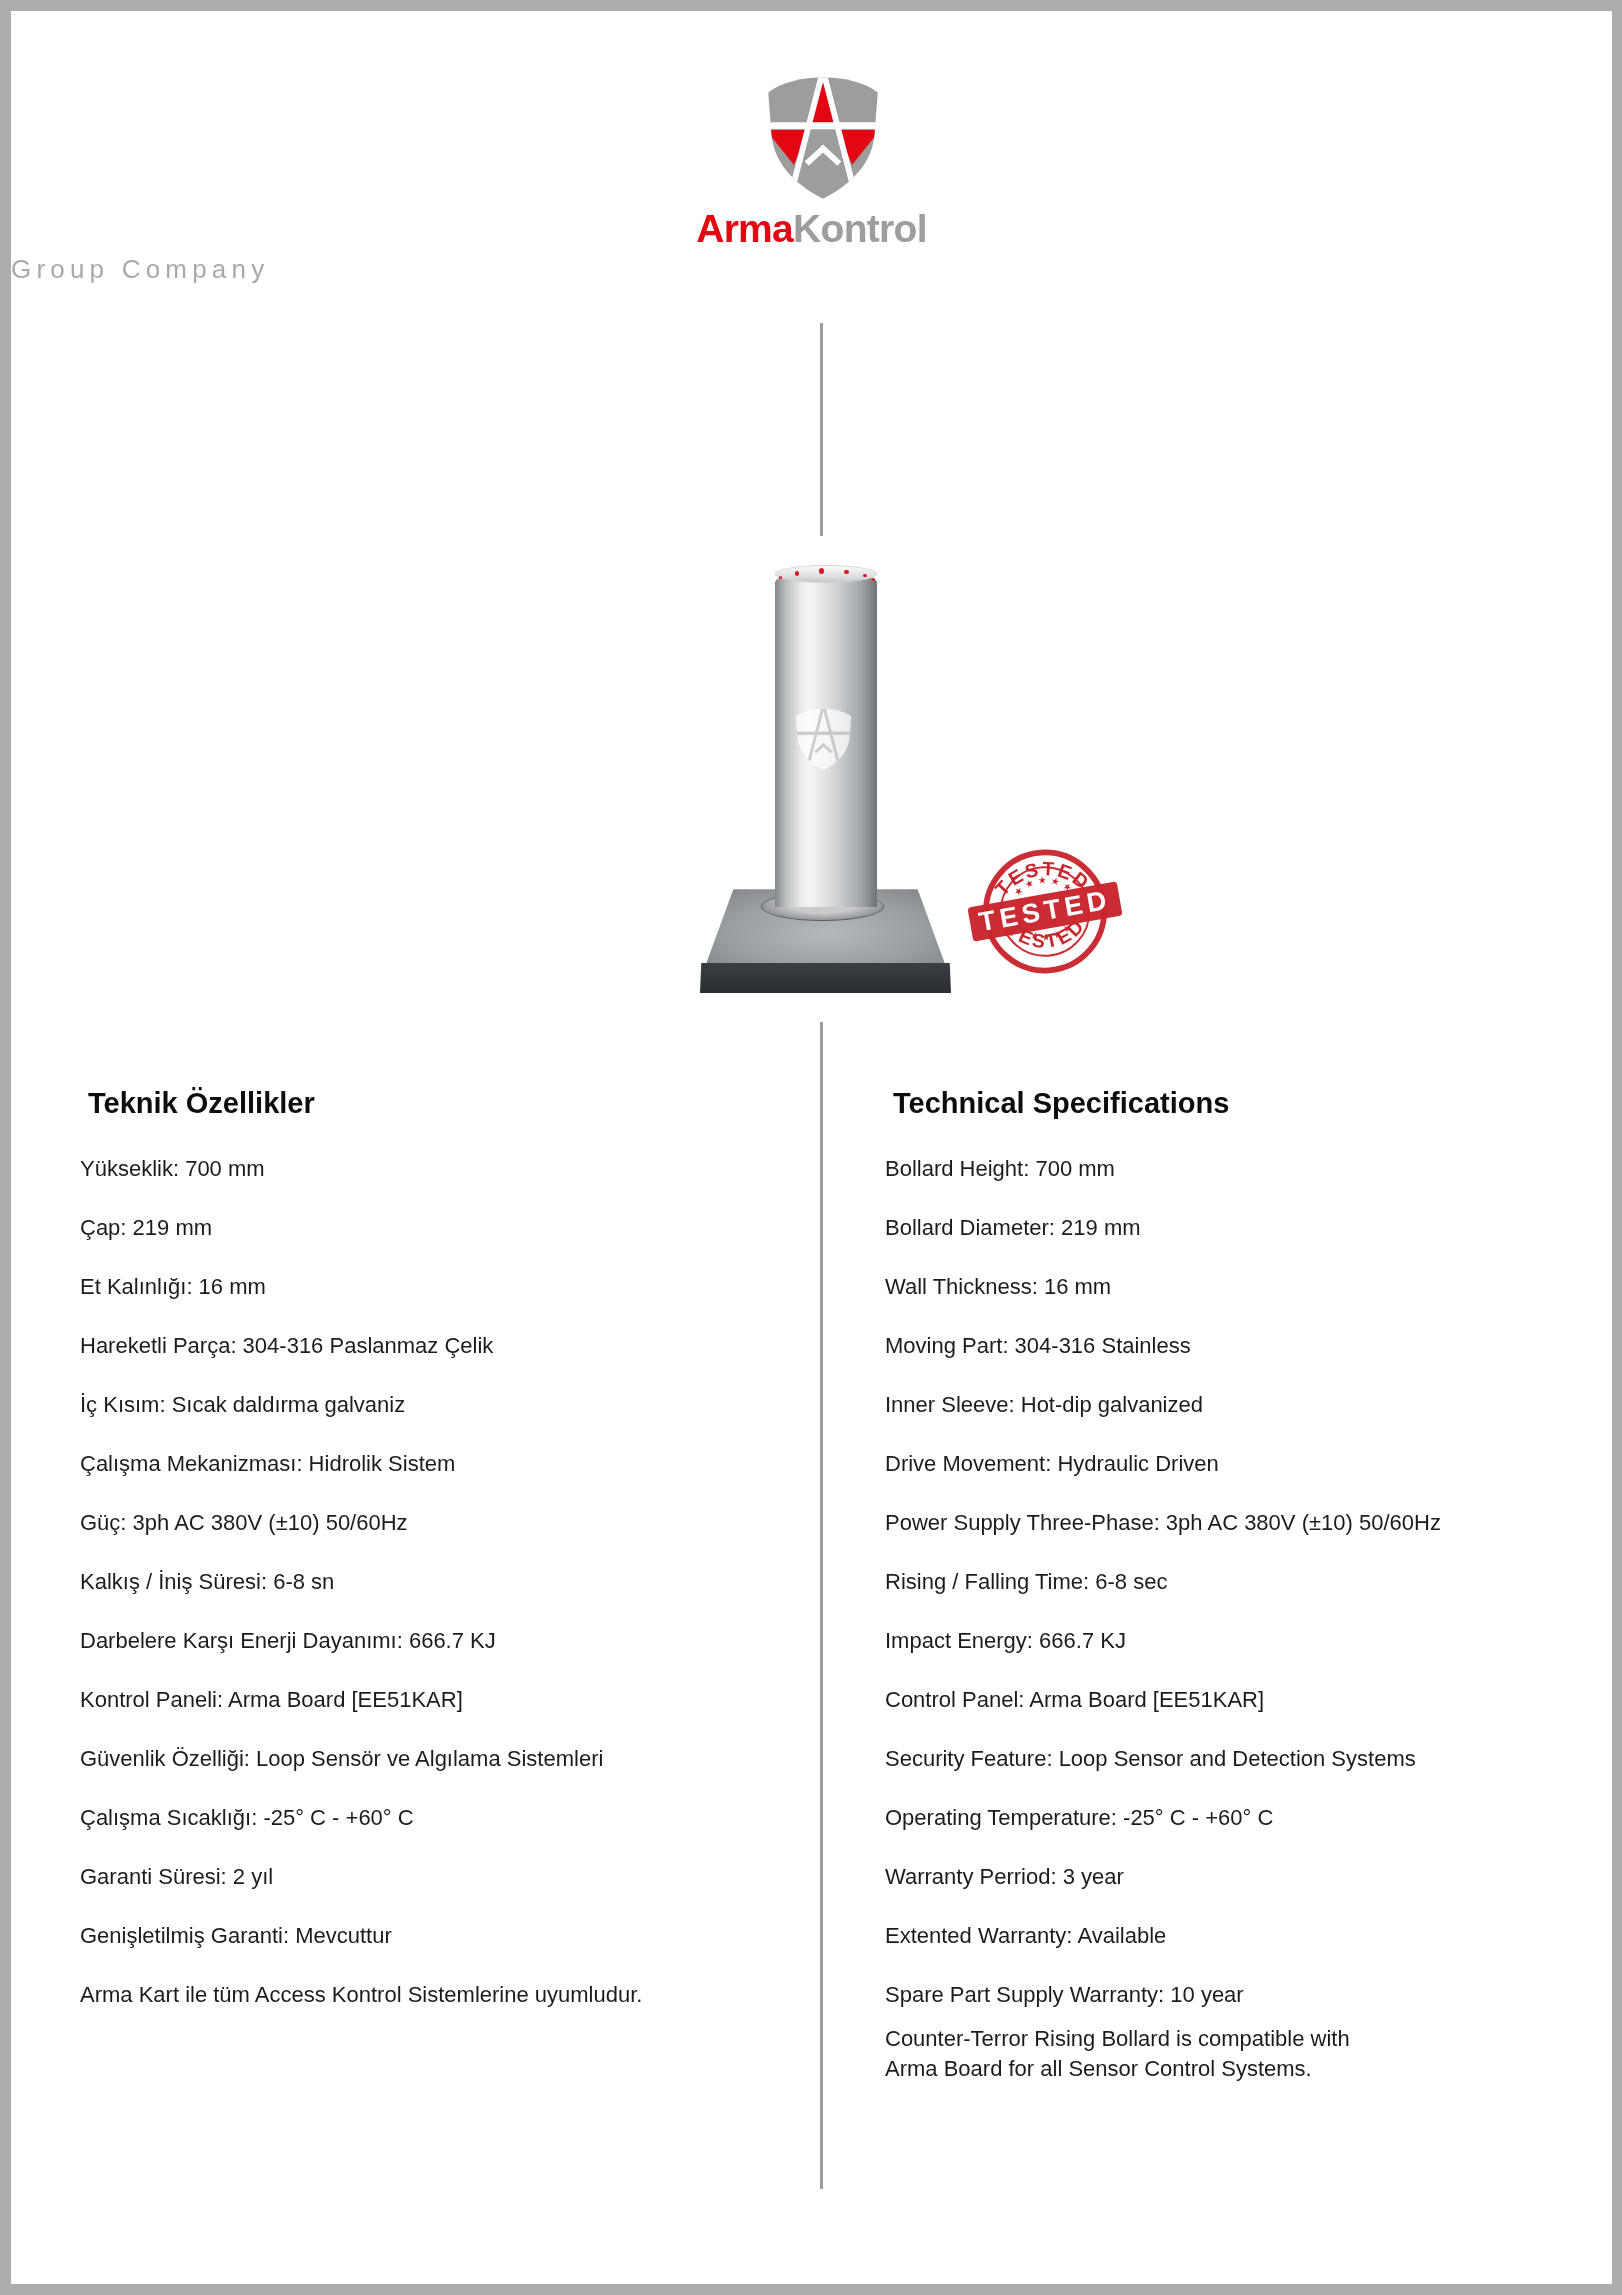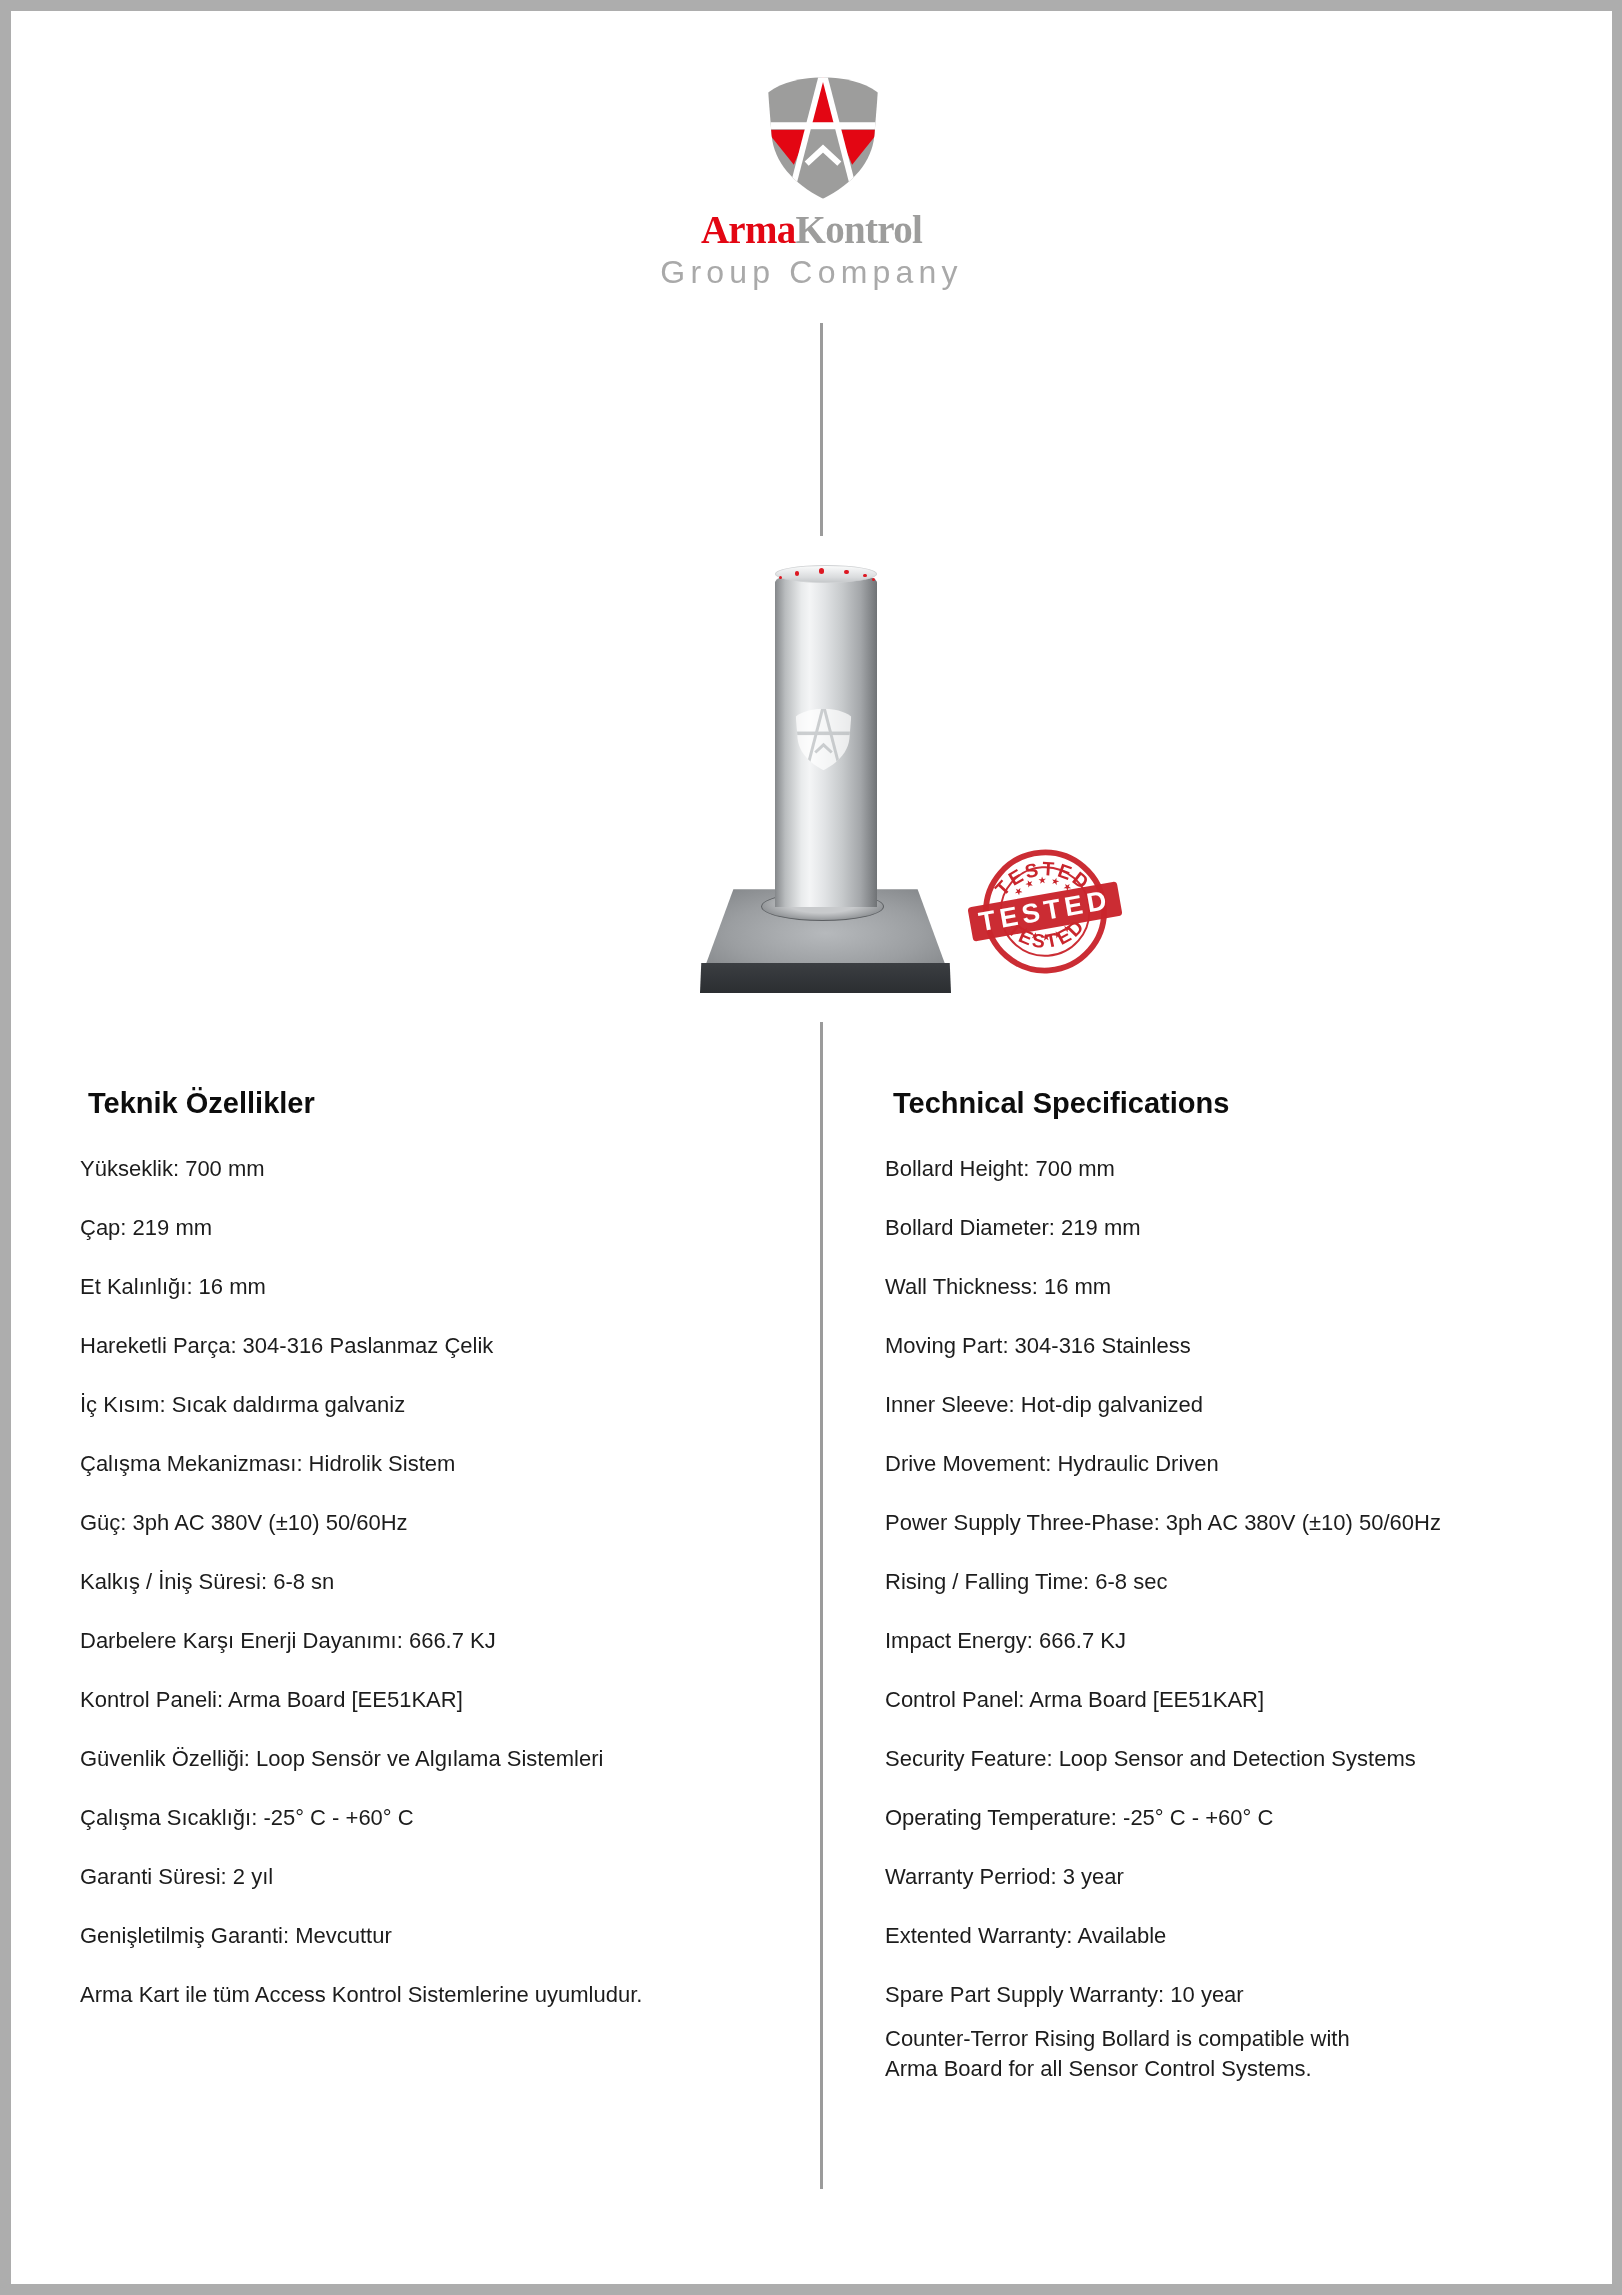--- a/index.html
+++ b/index.html
@@ -9,27 +9,27 @@
     box-sizing:border-box;
     border:11.8px solid #adadad;
     background:#ffffff;
     font-family:"Liberation Sans", sans-serif;
     overflow:hidden;
   }
   
   .brand-shield{position:absolute;left:753px;top:64px;width:118px;height:126px;}
   .brand-name{
     position:absolute;left:0;right:0;top:196px;
-    text-align:center;font-size:39px;font-weight:bold;letter-spacing:-0.7px;font-family:Liberation Serif, serif;
+    text-align:center;font-size:39px;font-weight:bold;letter-spacing:-0.7px;
   }
   .brand-name .b-red{color:#e30613;}
   .brand-name .b-gray{color:#9d9d9c;}
   .brand-tagline{
     position:absolute;left:0;right:0;top:243px;
-    text-align:center;font-size:32px;font-weight:400;
+    font-size:26px;font-weight:400;
     letter-spacing:5.2px;color:#a9a9a9;
   }
   
   .vline{position:absolute;width:3.3px;background:#9b9b9b;}
   .vline-top{left:809px;top:312px;height:213px;}
   .vline-cols{left:809px;top:1011px;height:1167px;}
   
   .plate-top{
     position:absolute;left:690px;top:876px;width:249px;height:77px;
     clip-path:polygon(13% 3%, 87% 3%, 98% 100%, 2% 100%);

